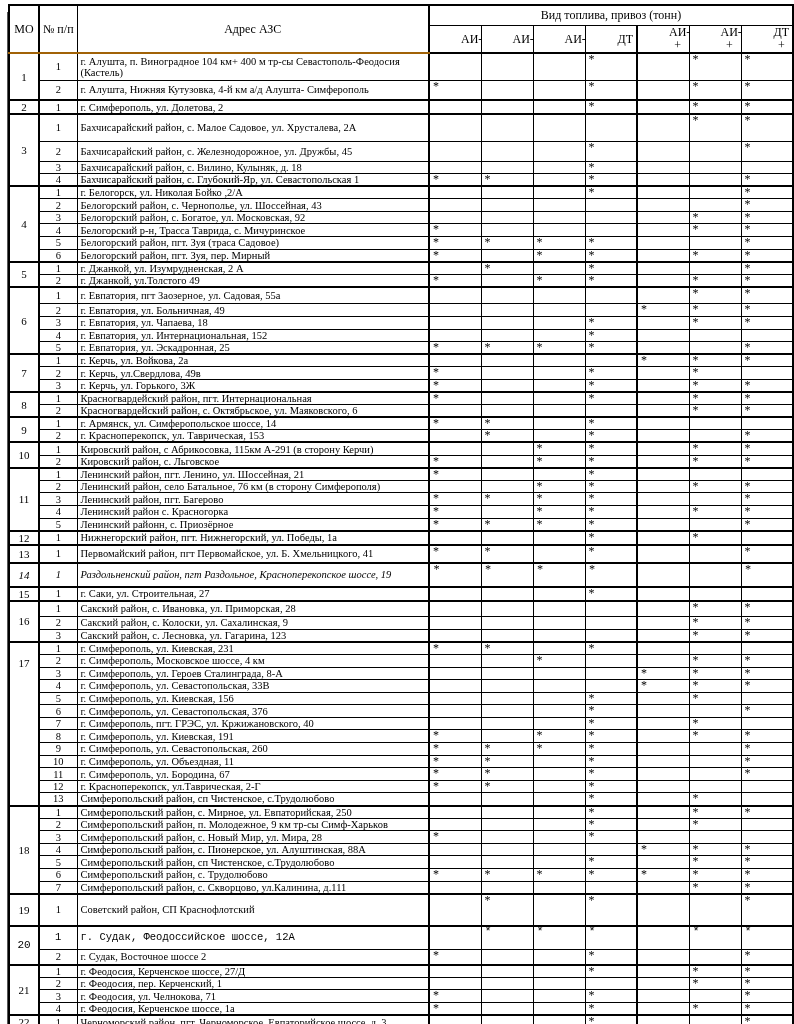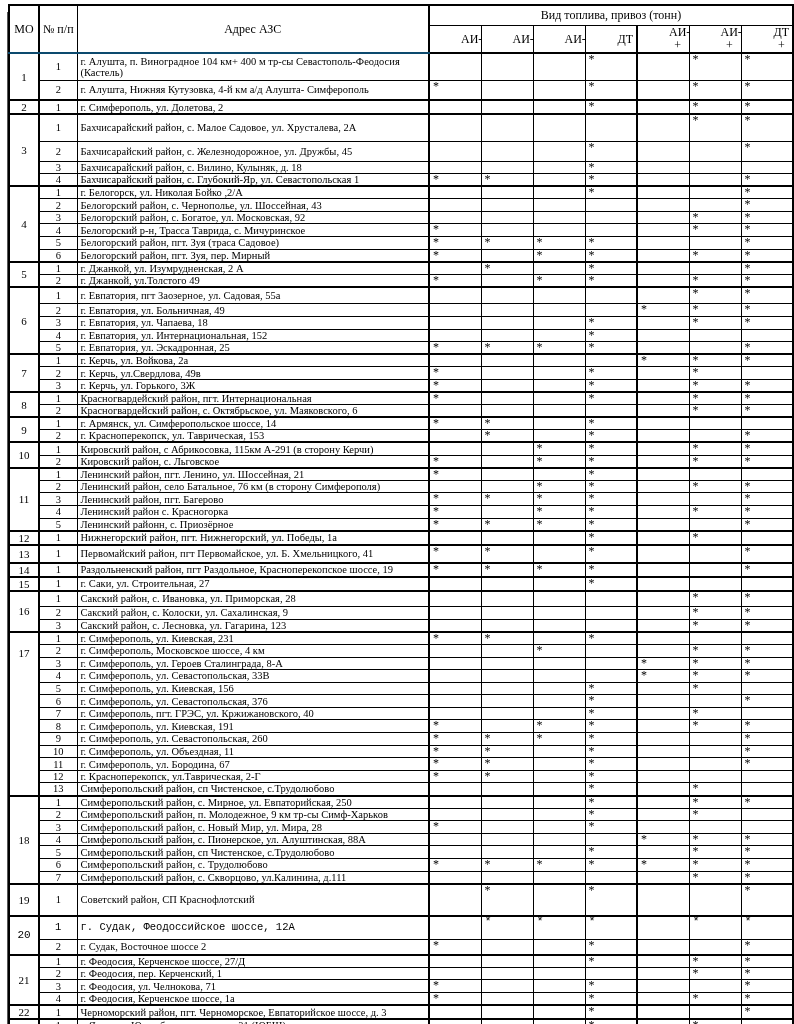--- a/index.html
+++ b/index.html
@@ -46,21 +46,21 @@
   col.c-fuel { width: 52px; }
 
   thead th {
     font-weight: normal;
     font-size: 12px;
     text-align: center;
     line-height: 13px;
     height: 19px;
   }
   thead tr.h2 th { border-bottom: 2px solid #000; height: 19px; padding-left: 31px; }
-  th.mo-h, th.num-h, th.addr-h { border-bottom: 2px solid #0c4a6e; }
+  th.mo-h, th.num-h, th.addr-h { border-bottom: 2px solid #a16207; }
   th.addr-h { border-right: 2px solid #000; }
   th.mo-h { border-right: 2px solid #000; }
   th.fuel-plus-start { border-left: 2px solid #000; }
 
   tbody tr { height: 12.6px; }
   tbody tr.group-start td { border-top: 2px solid #000; }
 
   td.mo {
     text-align: center;
     font-size: 11px;
@@ -527,21 +527,21 @@
           <td class="rownum">1</td>
           <td class="addr">Первомайский район, пгт Первомайское, ул. Б. Хмельницкого, 41</td>
           <td class="mark">*</td>
           <td class="mark">*</td>
           <td class="mark"></td>
           <td class="mark">*</td>
           <td class="mark plus-start"></td>
           <td class="mark"></td>
           <td class="mark">*</td>
         </tr>
-        <tr class="group-start" style="height: 14px;">
+        <tr class="group-start" style="height: 24px; font-style: italic;">
           <td class="mo" rowspan="1">14</td>
           <td class="rownum">1</td>
           <td class="addr">Раздольненский район, пгт Раздольное, Красноперекопское шоссе, 19</td>
           <td class="mark">*</td>
           <td class="mark">*</td>
           <td class="mark">*</td>
           <td class="mark">*</td>
           <td class="mark plus-start"></td>
           <td class="mark"></td>
           <td class="mark">*</td>

